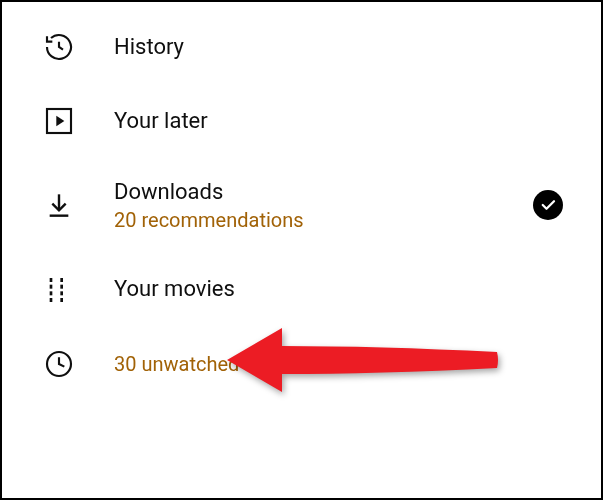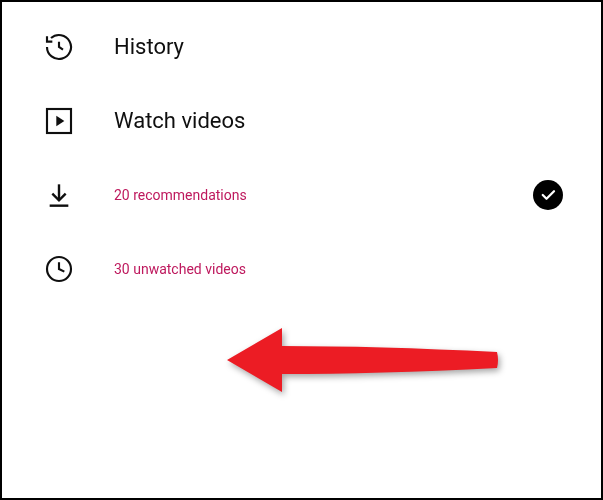--- a/index.html
+++ b/index.html
@@ -42,22 +42,22 @@
       flex-direction: column;
       justify-content: center;
     }
     .label {
       font-size: 22px;
       color: #0f0f0f;
       font-weight: 400;
       line-height: 1.3;
     }
     .sub {
-      font-size: 14px;
-      color: #be185d;
+      font-size: 20px;
+      color: #a16207;
       font-weight: 400;
       line-height: 1.3;
     }
     .badge {
       position: absolute;
       right: 38px;
       top: 50%;
       transform: translateY(-50%);
       width: 30px;
       height: 30px;
@@ -98,42 +98,60 @@
   </div>
 
   <div class="menu-item">
     <span class="icon-wrap">
       <svg viewBox="0 0 24 24" fill="none" stroke="#0f0f0f" stroke-width="1.6">
         <rect x="3" y="3" width="18" height="18"></rect>
         <path d="M10 8l6 4-6 4V8z" fill="#0f0f0f" stroke="none"></path>
       </svg>
     </span>
     <div class="text-wrap">
-      <span class="label">Watch videos</span>
+      <span class="label">Your later</span>
     </div>
   </div>
 
   <div class="menu-item">
     <span class="icon-wrap">
       <svg viewBox="0 0 24 24" fill="none" stroke="#0f0f0f" stroke-width="1.8">
         <path d="M12 4v12"></path>
         <path d="M7 11l5 5 5-5"></path>
         <path d="M5 20h14"></path>
       </svg>
     </span>
     <div class="text-wrap">
+      <span class="label">Downloads</span>
       <span class="sub">20 recommendations</span>
     </div>
     <span class="badge">
       <svg viewBox="0 0 24 24" fill="none" stroke="#fff" stroke-width="3" stroke-linecap="round" stroke-linejoin="round">
         <path d="M5 12l5 5L20 7"></path>
       </svg>
     </span>
   </div>
 
+  <div class="menu-item">
+    <span class="icon-wrap">
+      <svg viewBox="0 0 24 24" fill="#0f0f0f">
+        <rect x="5" y="3" width="2" height="3"></rect>
+        <rect x="5" y="8" width="2" height="3"></rect>
+        <rect x="5" y="13" width="2" height="3"></rect>
+        <rect x="5" y="18" width="2" height="3"></rect>
+        <rect x="13" y="3" width="2" height="3"></rect>
+        <rect x="13" y="8" width="2" height="3"></rect>
+        <rect x="13" y="13" width="2" height="3"></rect>
+        <rect x="13" y="18" width="2" height="3"></rect>
+      </svg>
+    </span>
+    <div class="text-wrap">
+      <span class="label">Your movies</span>
+    </div>
+  </div>
 
   <div class="menu-item">
     <span class="icon-wrap">
       <svg viewBox="0 0 24 24" fill="none" stroke="#0f0f0f" stroke-width="1.6">
         <circle cx="12" cy="12" r="9"></circle>
         <path d="M12 7v5l4 2"></path>
       </svg>
     </span>
     <div class="text-wrap">
       <span class="sub">30 unwatched videos</span>

